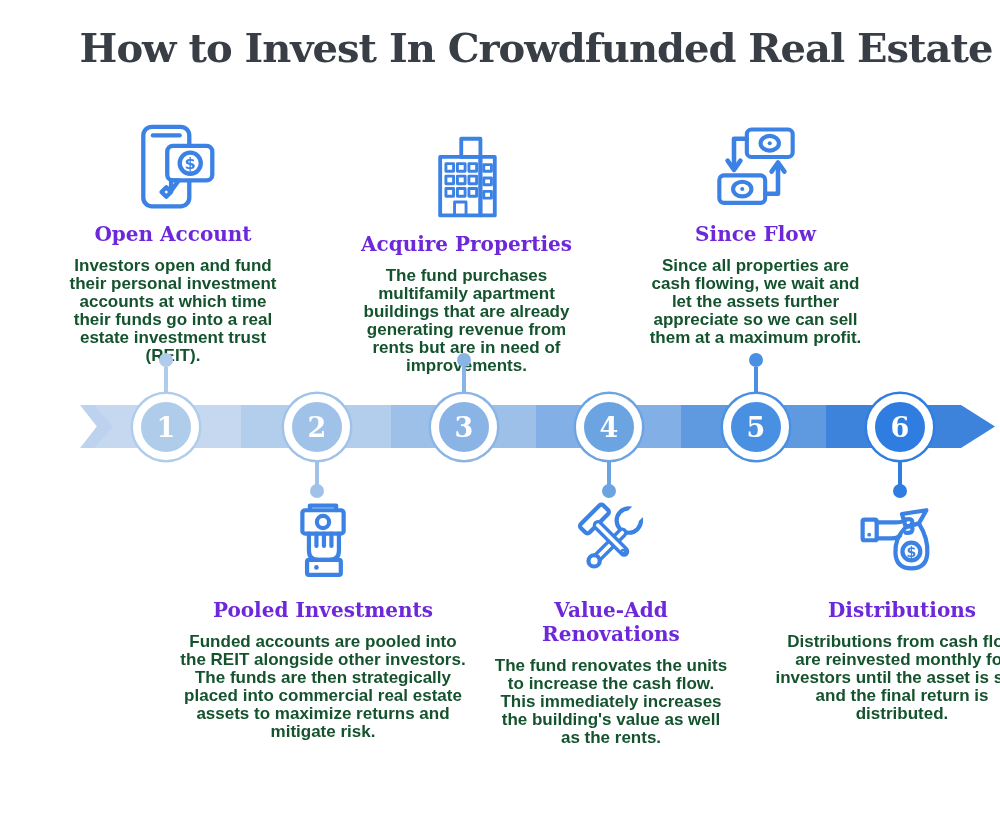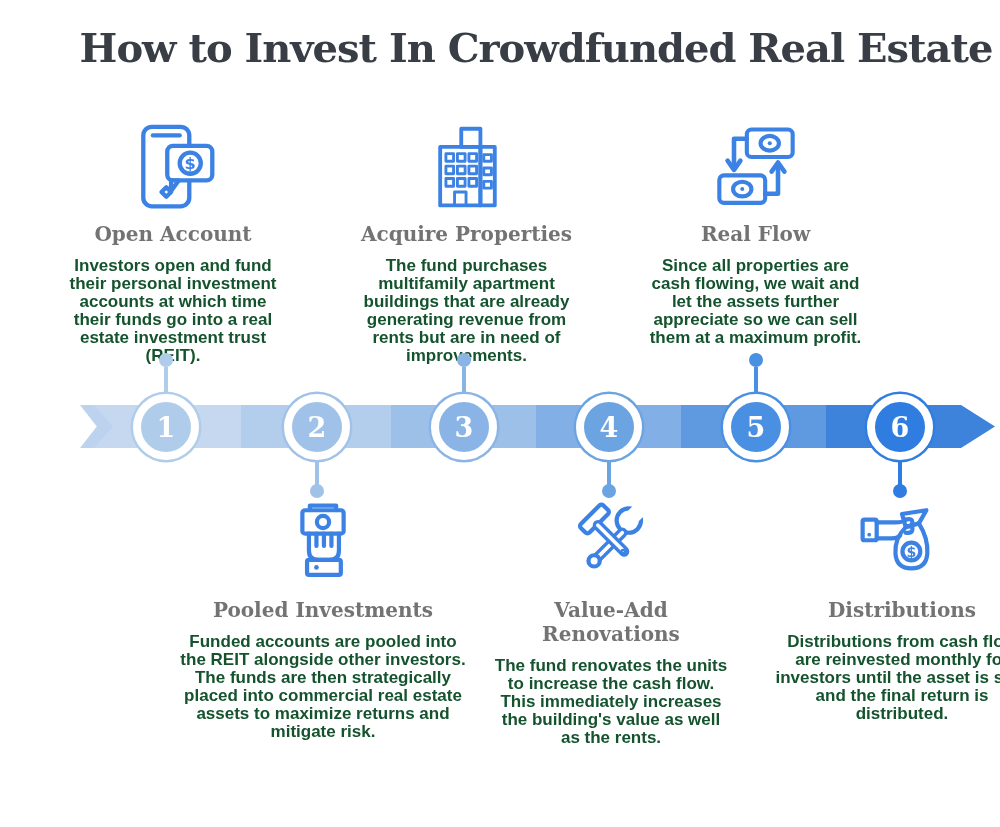--- a/index.html
+++ b/index.html
@@ -10,27 +10,27 @@
   .title {
     position:absolute; top:24px; left:0; width:100%; margin:0;
     text-align:center; font-family:"DejaVu Serif", serif; font-weight:700;
     font-size:40px; letter-spacing:-1px; color:#383d46;
   }
   
   .step { position:absolute; text-align:center; }
   .step .icon-wrap { height:92px; display:flex; align-items:center; justify-content:center; margin-bottom:8px; }
   .step h2 {
     font-family:"DejaVu Serif", serif; font-weight:700; font-size:20px;
-    color:#737373; margin:0 0 11px 0; letter-spacing:0;
+    color:#6d28d9; margin:0 0 11px 0; letter-spacing:0;
   }
   .step p {
     font-size:17px; font-weight:700; color:#14532d; line-height:18px; margin:0 auto;
   }
   .step1 { left:17px;  top:122px; width:240px; }  .step1 p { width:218px; }
-  .step3 { left:303px; top:122px; width:255px; }  .step3 p { width:238px; }
+  .step3 { left:303px; top:132px; width:255px; }  .step3 p { width:238px; }
   .step5 { left:597px; top:122px; width:245px; }  .step5 p { width:228px; }
   .step2 { left:142px; top:498px; width:290px; }  .step2 p { width:290px; }
   .step4 { left:450px; top:498px; width:250px; }  .step4 p { width:235px; }
   .step6 { left:736px; top:498px; width:260px; }  .step6 p { width:255px; }
 
   
   .tl-chevron {
     position:absolute; left:44px; top:405px; width:40px; height:43px; background:#bcd2ee;
     clip-path:polygon(0 0, 55% 0, 100% 50%, 55% 100%, 0 100%, 42% 50%);
   }
@@ -145,21 +145,21 @@
         <ellipse cx="33" cy="71" rx="10" ry="8"></ellipse>
         <circle cx="33" cy="71" r="2.2" fill="#3b82e4" stroke="none"></circle>
         <g stroke-width="5">
           <polyline points="38,16 24,16 24,44"></polyline>
           <polyline points="17,40 24,50 31,40"></polyline>
           <polyline points="58,76 72,76 72,48"></polyline>
           <polyline points="65,52 72,42 79,52"></polyline>
         </g>
       </svg>
     </div>
-    <h2>Real Flow</h2>
+    <h2>Since Flow</h2>
     <p>Since all properties are cash flowing, we wait and let the assets further appreciate so we can sell them at a maximum profit.</p>
   </div>
 
   <div class="tl-chevron"></div>
   <div class="tl-band">
     <div class="seg seg1"></div>
     <div class="seg seg2"></div>
     <div class="seg seg3"></div>
     <div class="seg seg4"></div>
     <div class="seg seg5"></div>

